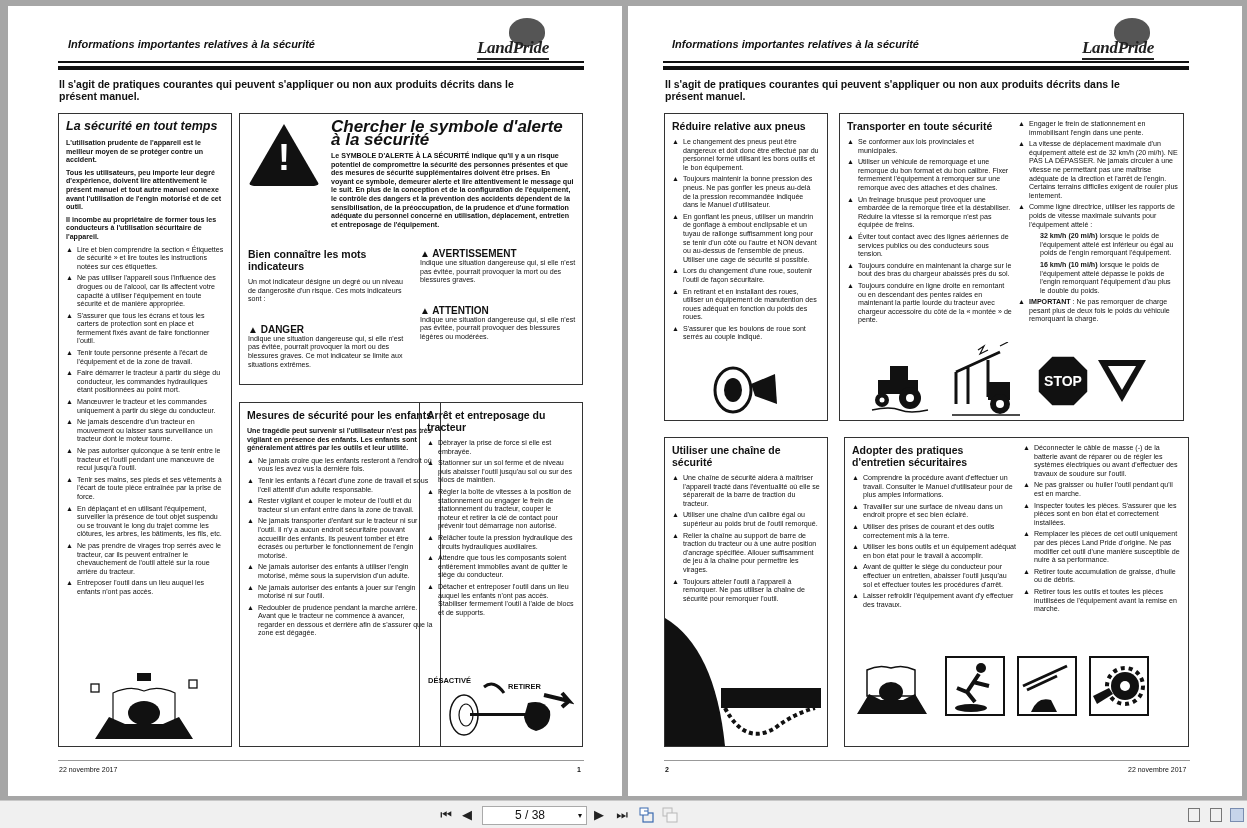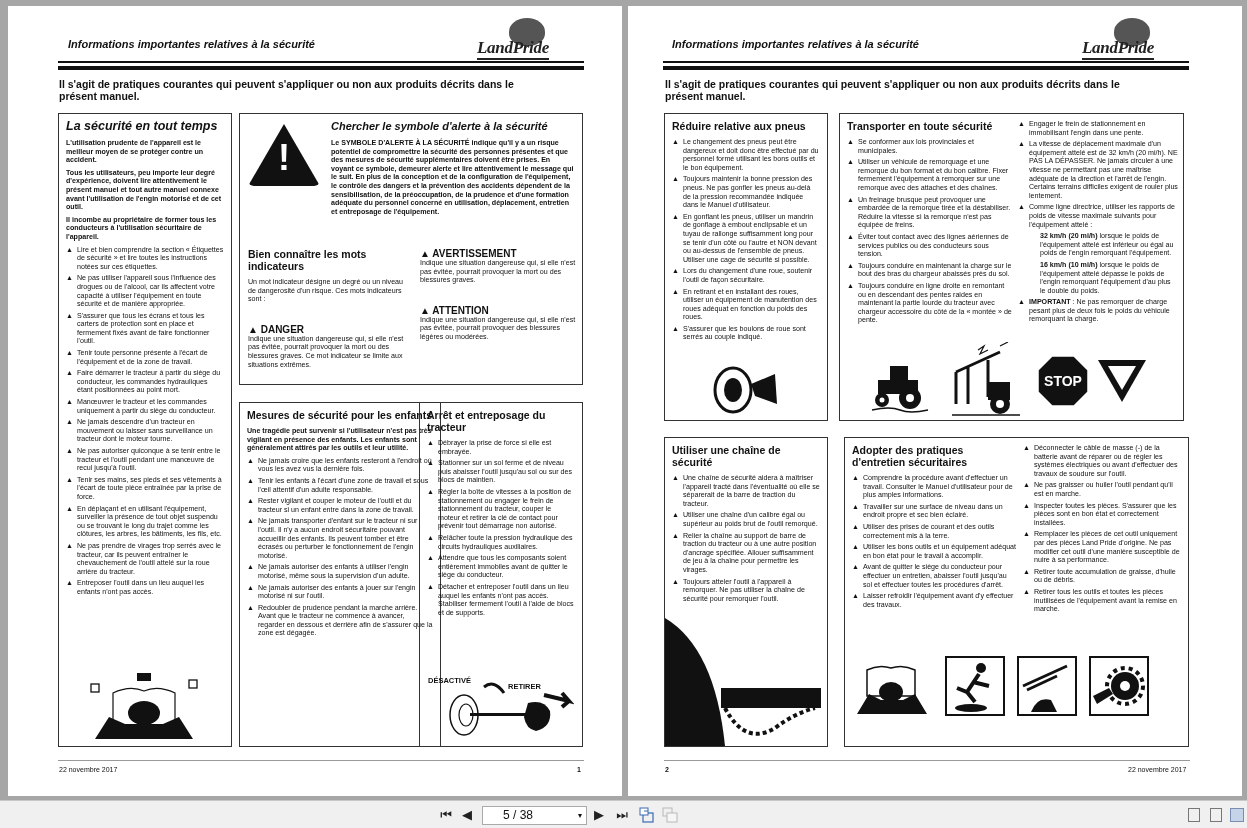--- a/index.html
+++ b/index.html
@@ -28,21 +28,21 @@
 .sw{font-weight:bold;font-size:10px;margin-top:20px;line-height:11px}
 .sw .w{font-size:10px}
 .foot-rule{position:absolute;top:754px;height:1px;background:#999}
 .foot{position:absolute;top:760px;font-size:7px}
 .foot.b{font-weight:bold}
 .alert-tri{position:absolute;left:8px;top:10px;width:0;height:0;border-left:36px solid transparent;border-right:36px solid transparent;border-bottom:62px solid #111;border-radius:6px}
 .alert-ex{position:absolute;left:33px;top:24px;width:22px;text-align:center;color:#fff;font-weight:bold;font-size:36px;line-height:40px;font-family:"Liberation Sans",sans-serif}
 .pic{position:absolute}
 .toolbar{position:absolute;left:0;top:800px;width:1247px;height:28px;background:#f0f0f0;border-top:1px solid #c8c8c8}
 .tb-btn{position:absolute;top:6px;height:16px;font-size:13px;line-height:16px;color:#222;text-align:center;cursor:pointer}
-.page-input{position:absolute;left:482px;top:5px;width:105px;height:19px;border:1px solid #aaa;background:#fff;font-size:12px;line-height:17px;padding-left:20px}
+.page-input{position:absolute;left:482px;top:5px;width:105px;height:19px;border:1px solid #aaa;background:#fff;font-size:12px;line-height:17px;padding-left:32px}
 .page-input .dd{position:absolute;right:4px;top:0;font-size:8px}
 .view-btn{position:absolute;top:7px;width:12px;height:14px;border:1px solid #777}
 .view-btn.active{background:#c6d4ea;border-color:#7a8db0}
 </style>
 </head>
 <body>
 
 <div class="viewer">
 
   <div class="page" id="p1">
@@ -83,21 +83,21 @@
         <path d="M10 70 L24 48 L40 55 L78 55 L94 48 L108 70 Z" fill="#111"></path>
       </svg>
     </div>
 
     <div class="box" style="left:231px;top:107px;width:344px;height:272px">
       <div style="position:absolute;left:0;top:0;width:90px;height:100px">
         <div class="alert-tri"></div>
         <div class="alert-ex">!</div>
       </div>
       <div style="margin-left:84px">
-        <h3 class="it" style="font-size:11px">Chercher le symbole d'alerte à la sécurité</h3>
+        <h3 class="it" style="font-size:17px">Chercher le symbole d'alerte à la sécurité</h3>
         <p class="b">Le SYMBOLE D'ALERTE À LA SÉCURITÉ indique qu'il y a un risque potentiel de compromettre la sécurité des personnes présentes et que des mesures de sécurité supplémentaires doivent être prises. En voyant ce symbole, demeurer alerte et lire attentivement le message qui le suit. En plus de la conception et de la configuration de l'équipement, le contrôle des dangers et la prévention des accidents dépendent de la sensibilisation, de la préoccupation, de la prudence et d'une formation adéquate du personnel concerné en utilisation, déplacement, entretien et entreposage de l'équipement.</p>
       </div>
       <div style="position:absolute;left:8px;top:134px;width:160px">
         <h3 style="font-size:10.5px">Bien connaître les mots indicateurs</h3>
         <p>Un mot indicateur désigne un degré ou un niveau de dangerosité d'un risque. Ces mots indicateurs sont :</p>
         <div class="sw"><span>▲</span> <span class="w">DANGER</span></div>
         <p>Indique une situation dangereuse qui, si elle n'est pas évitée, pourrait provoquer la mort ou des blessures graves. Ce mot indicateur se limite aux situations extrêmes.</p>
       </div>
       <div style="position:absolute;left:180px;top:134px;width:156px">
         <div class="sw" style="margin-top:0"><span>▲</span> <span class="w">AVERTISSEMENT</span></div>

